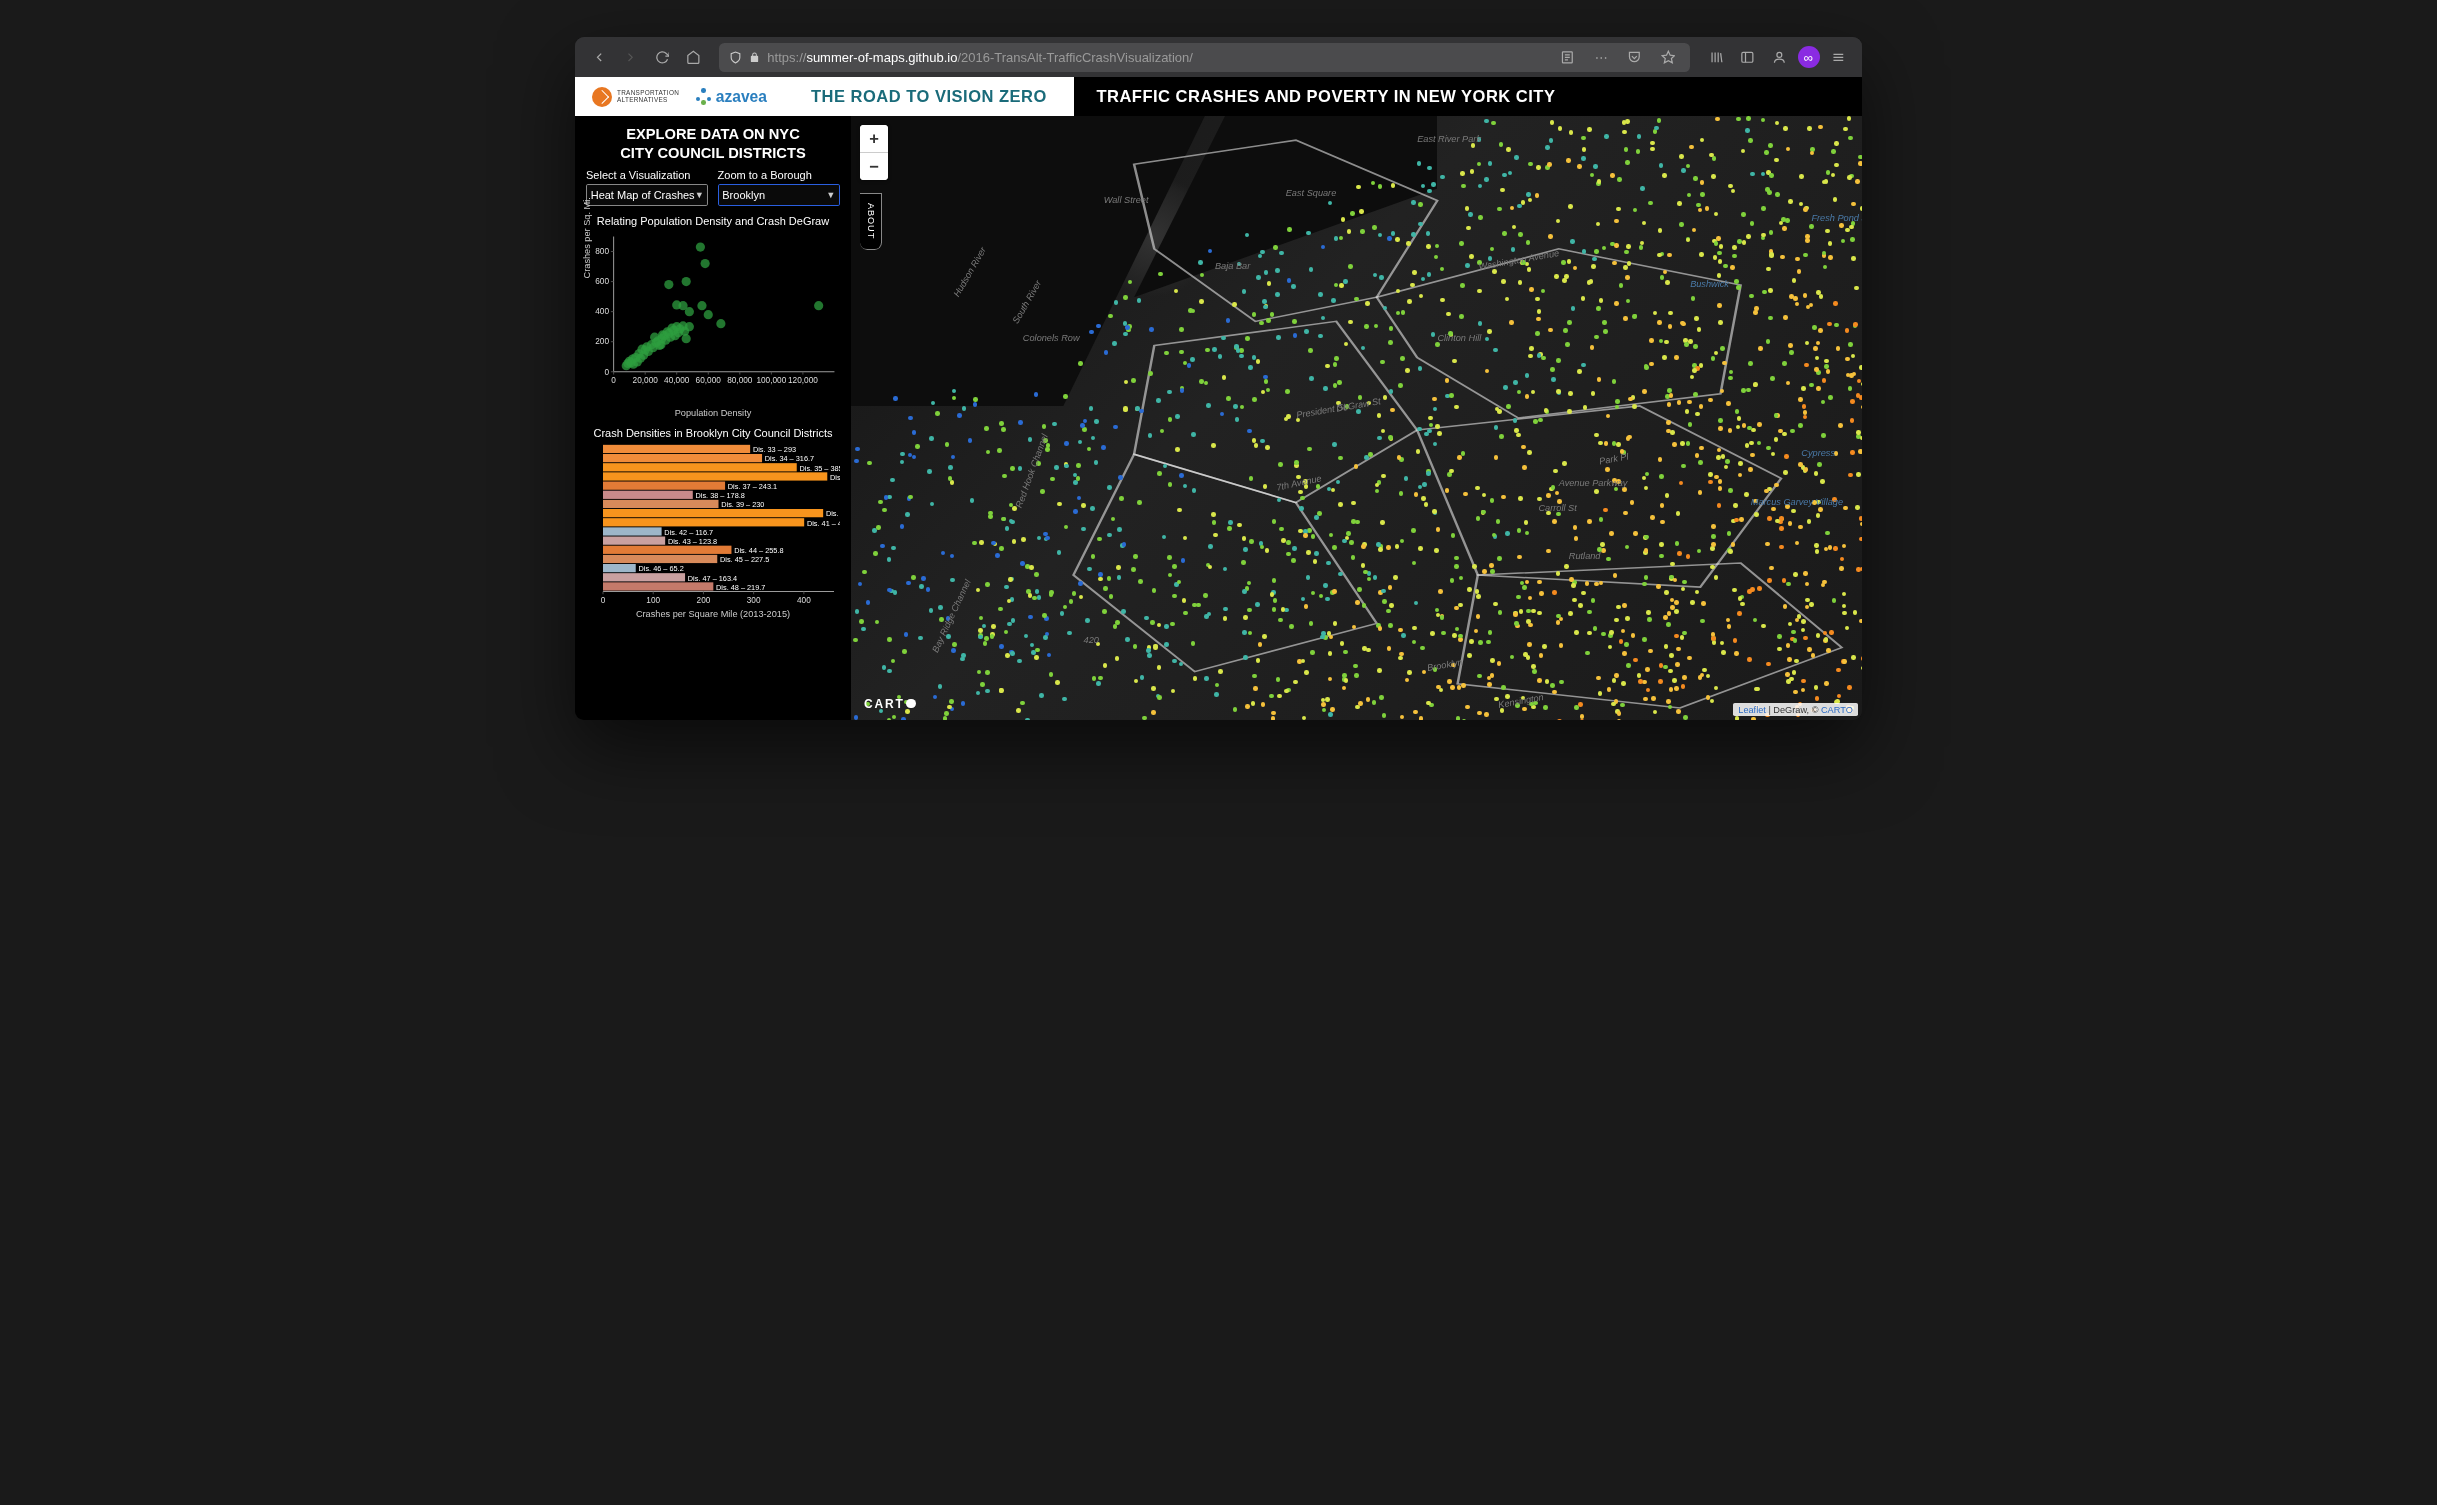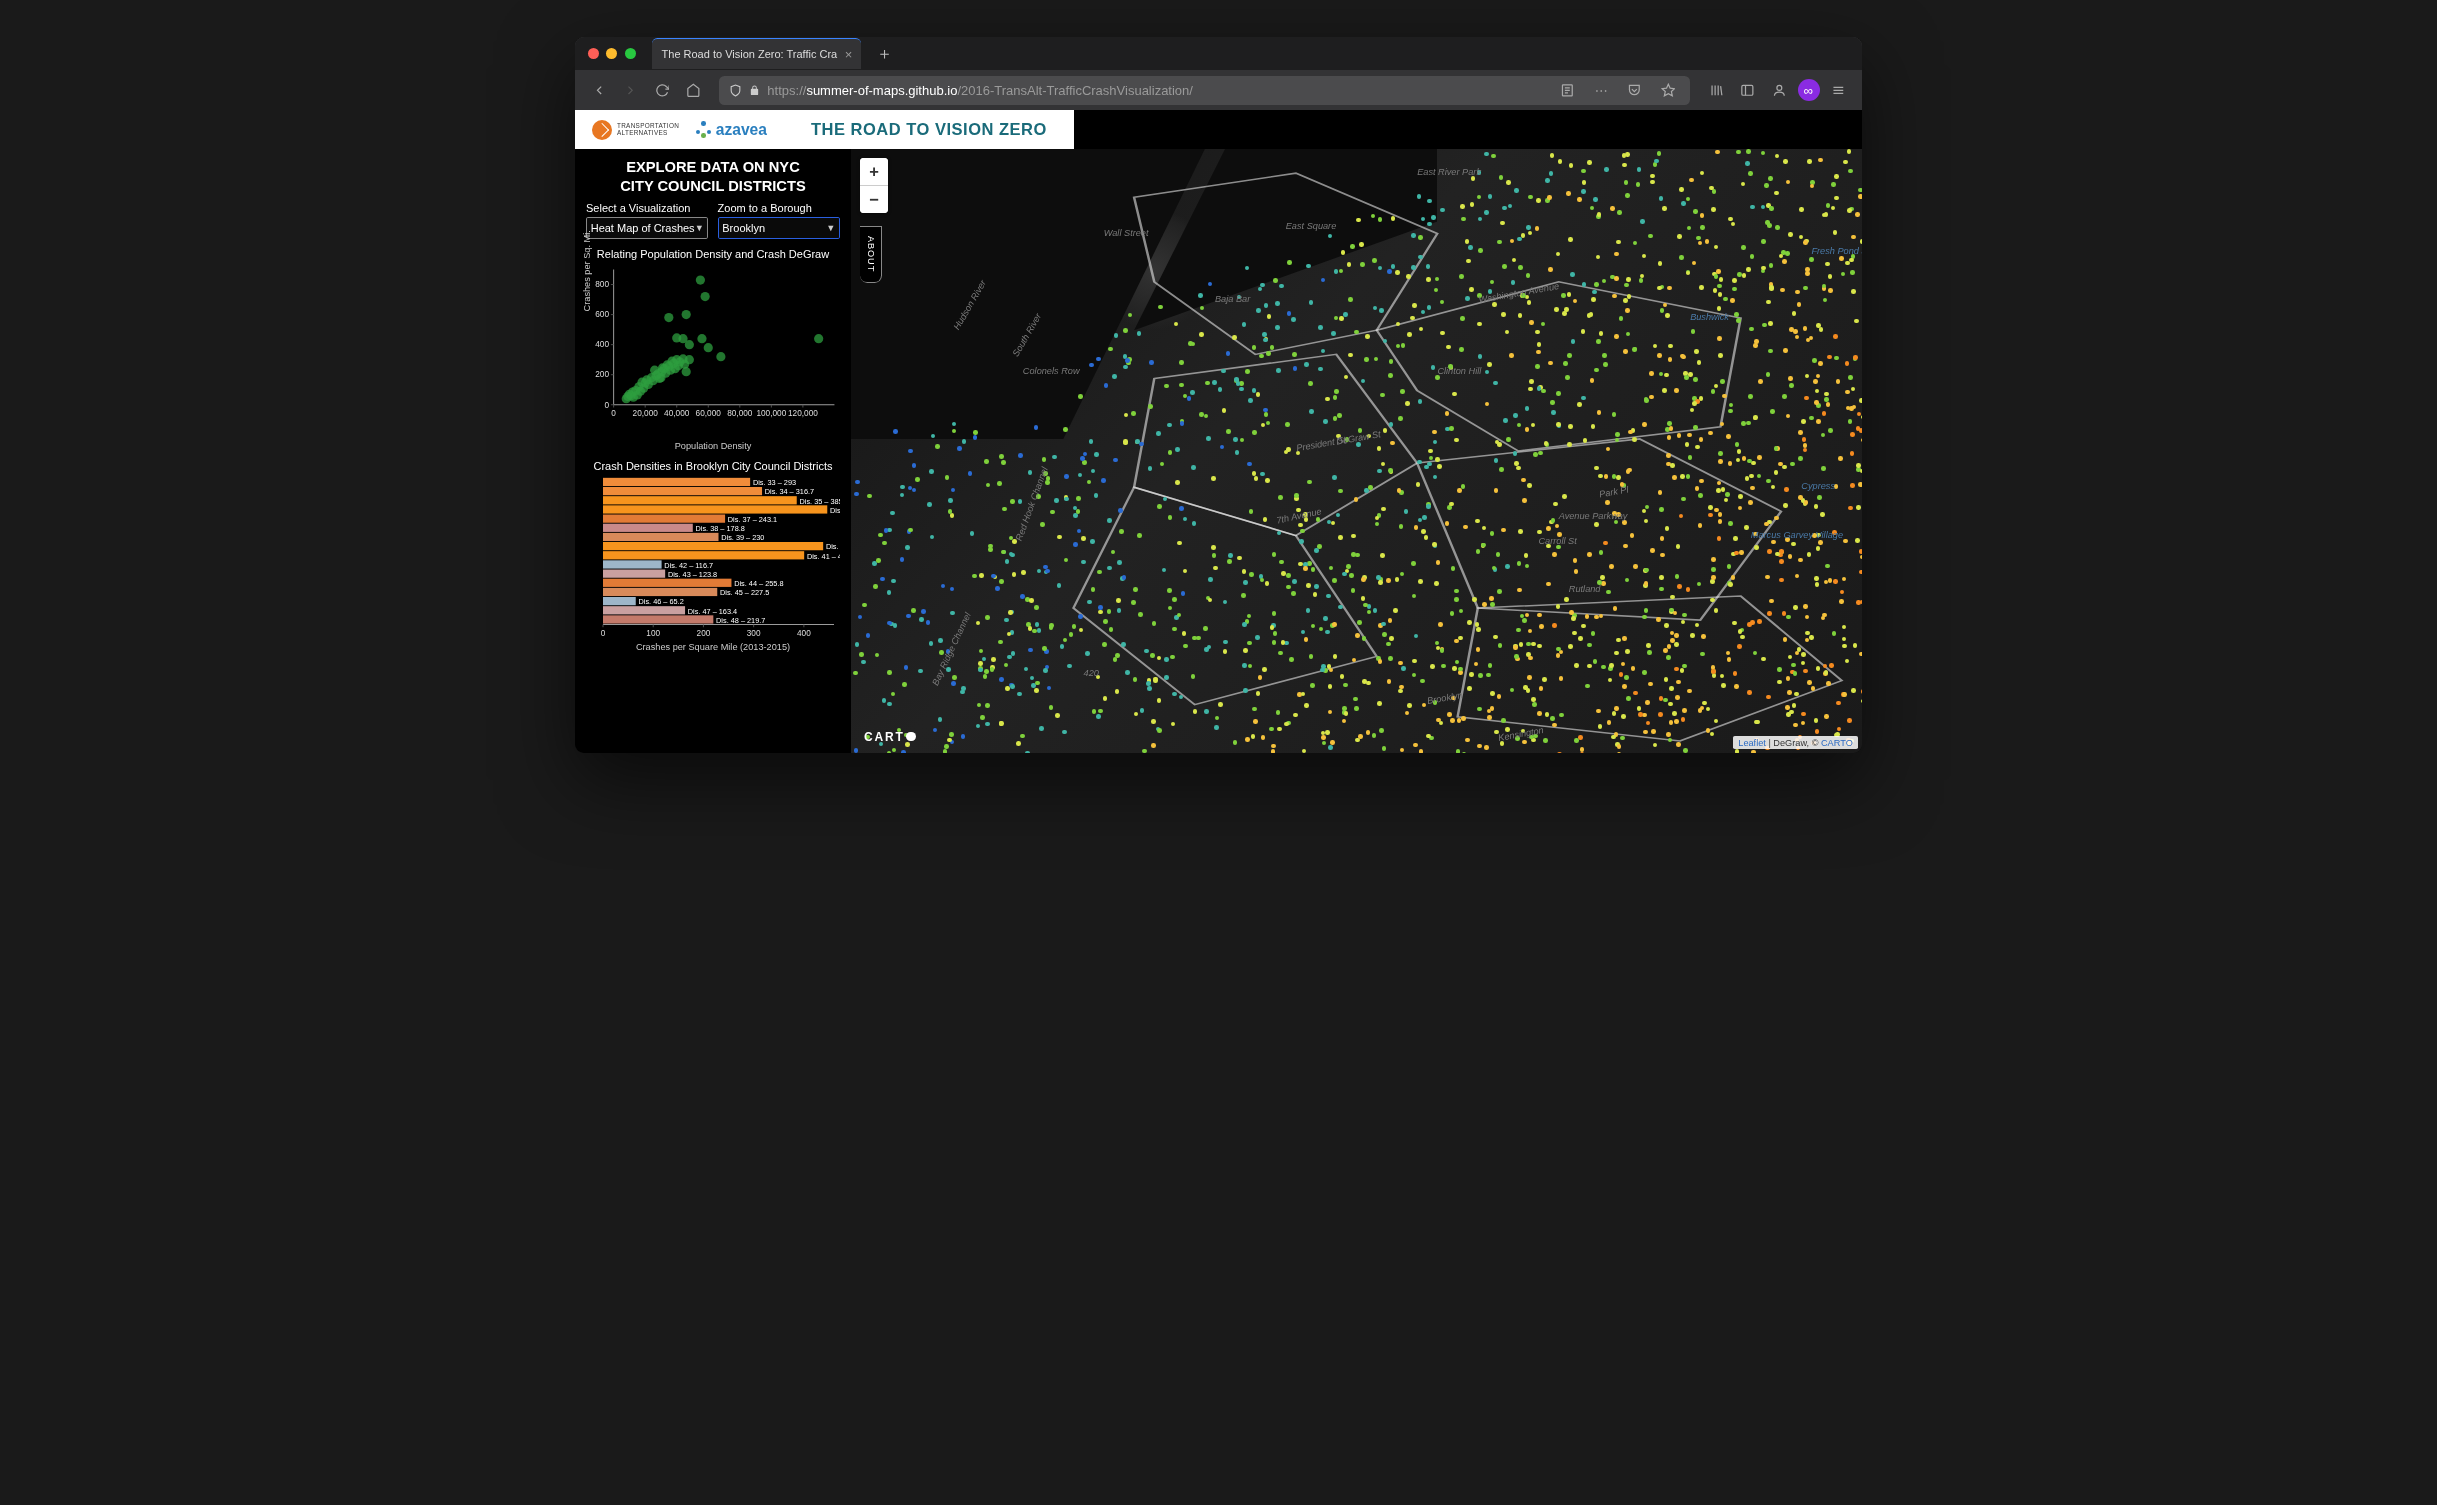--- a/index.html
+++ b/index.html
@@ -121,32 +121,20 @@
   .carto-logo .o{display:inline-block;width:9.2px;height:9.2px;border-radius:50%;background:#fff;}
   .attribution{position:absolute;right:3.7px;bottom:3.7px;background:rgba(255,255,255,0.85);color:#333;font-size:9.2px;padding:1.8px 5.5px;border-radius:1.8px;}
   .attribution a{color:#2a6ac4;text-decoration:none;}
 </style>
 </head>
 <body>
 
 <div class="browser-window">
 
   <div class="bw-top">
-    <div class="tab-strip">
-      <div class="traffic-lights">
-        <div class="tl red"></div>
-        <div class="tl yellow"></div>
-        <div class="tl green"></div>
-      </div>
-      <div class="tab">
-        <span>The Road to Vision Zero: Traffic Cra</span>
-        <span class="close-x">×</span>
-      </div>
-      <div class="new-tab">＋</div>
-    </div>
     <div class="toolbar">
       <div class="tb-btn">
         <svg viewBox="0 0 24 24" fill="none" stroke="currentColor" stroke-width="2">
             <path d="M15 18l-6-6 6-6"></path>
           </svg>
       </div>
       <div class="tb-btn disabled">
         <svg viewBox="0 0 24 24" fill="none" stroke="currentColor" stroke-width="2">
             <path d="M9 18l6-6-6-6"></path>
           </svg>
@@ -245,20 +233,23 @@
             <span style="left:5.5px;top:0"></span>
               <span style="left:0;top:8.3px"></span>
             <span style="left:11px;top:8.3px"></span>
               <span style="left:5.5px;top:12px;background:#6ab04c"></span>
           </div>
           <span>azavea</span>
         </div>
       </div>
       <div class="title-strip">
         <span class="t1">THE ROAD TO VISION ZERO</span>
+      </div>
+      <div class="subtitle-strip">
+        <span class="t2">TRAFFIC CRASHES AND POVERTY IN NEW YORK CITY</span>
       </div>
     </div>
 
     <div class="page-body">
 
       <div class="left-panel">
         <div class="lp-title">
           <div>EXPLORE DATA ON NYC</div>
           <div>CITY COUNCIL DISTRICTS</div>
         </div>

